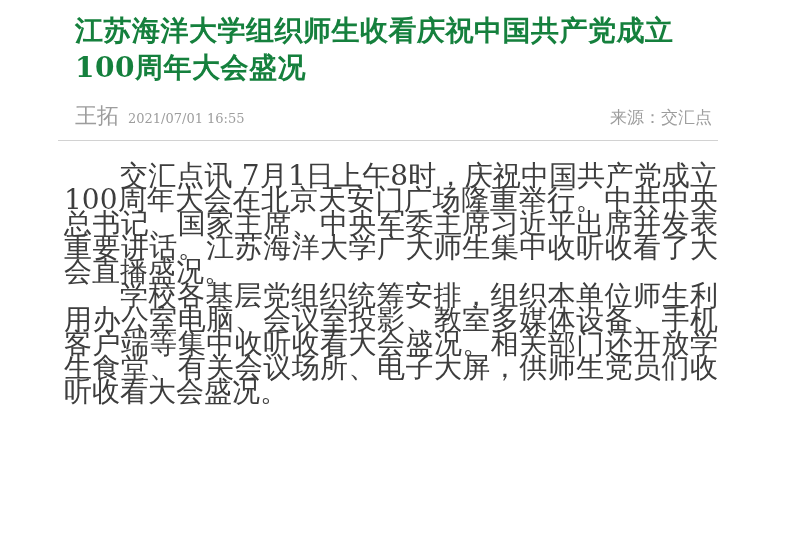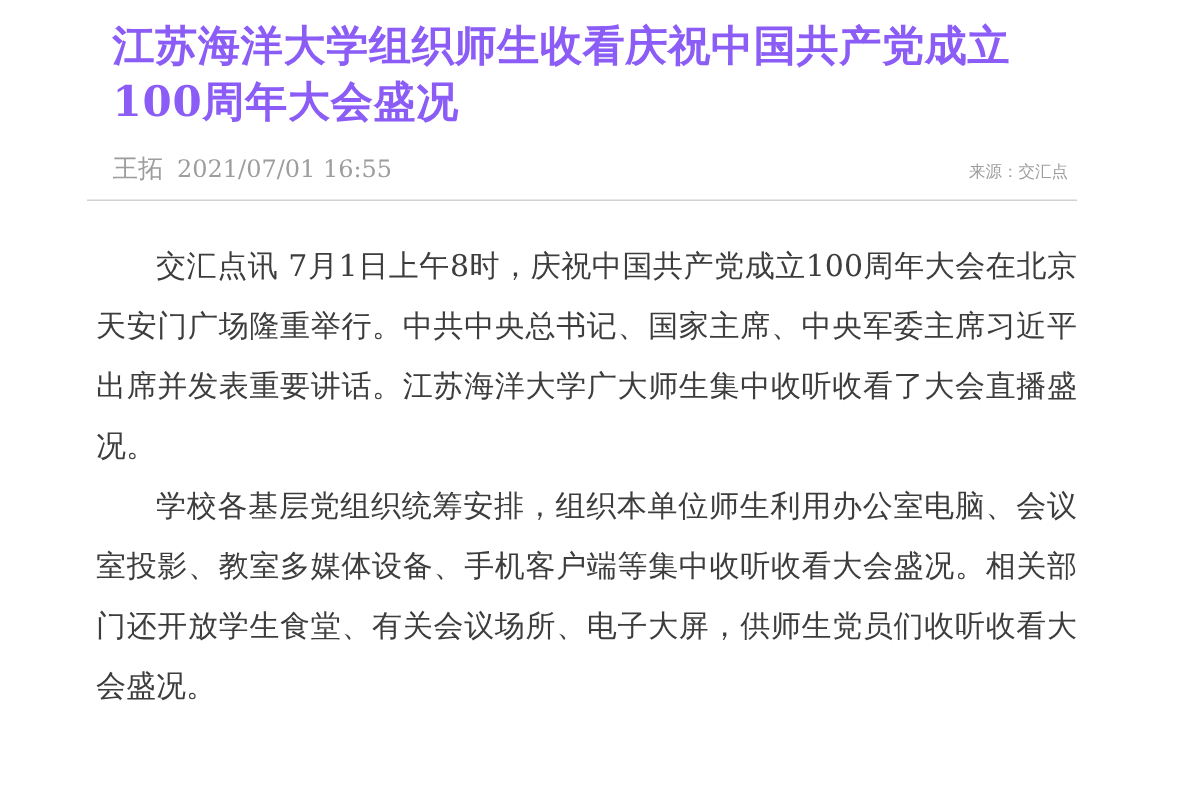--- a/index.html
+++ b/index.html
@@ -19,57 +19,57 @@
     width: 660px;
   }
   .header {
     padding: 12px 6px 0 17px;
   }
   .title {
     margin: 0;
     font-size: 28px;
     line-height: 37px;
     font-weight: bold;
-    color: #8b5cf6;
+    color: #15803d;
     letter-spacing: 0.5px;
   }
   .byline {
     margin-top: 15px;
     display: flex;
     align-items: baseline;
     color: #9d9d9d;
   }
   .author {
-    font-size: 17px;
+    font-size: 22px;
     flex: none;
   }
   .timestamp {
-    font-size: 16px;
+    font-size: 13px;
     margin-left: 9px;
     flex: 1 1 auto;
   }
   .source {
-    font-size: 11px;
+    font-size: 17px;
     flex: none;
   }
   .divider {
     border: none;
     border-top: 1px solid #d2d2d2;
     margin: 9px 0 0 0;
     height: 0;
   }
   .article-body {
     margin-top: 23px;
     padding-left: 6px;
     color: #3d3d3d;
   }
   .article-body p {
     margin: 0;
-    font-size: 20px;
-    line-height: 40px;
+    font-size: 28px;
+    line-height: 24px;
     text-align: justify;
     text-indent: 2em;
   }
 </style>
 </head>
 <body>
 
 <div class="page">
 
   <header class="header">

